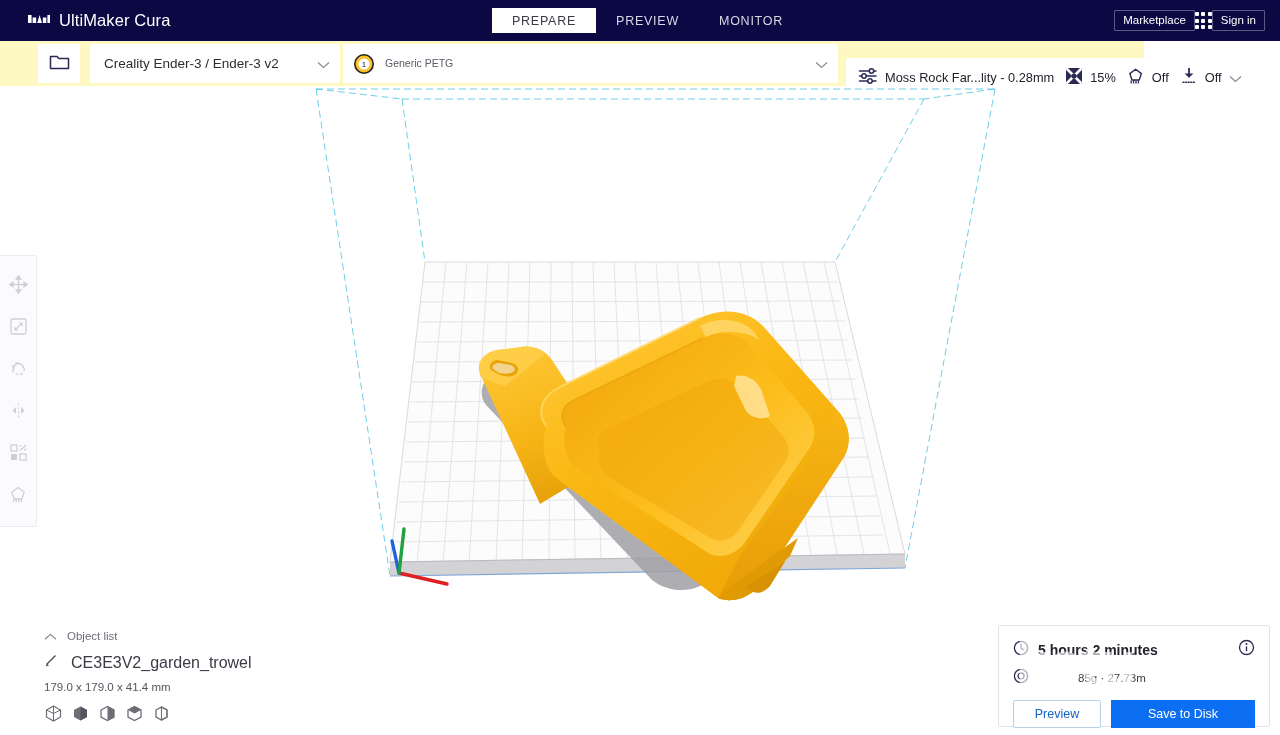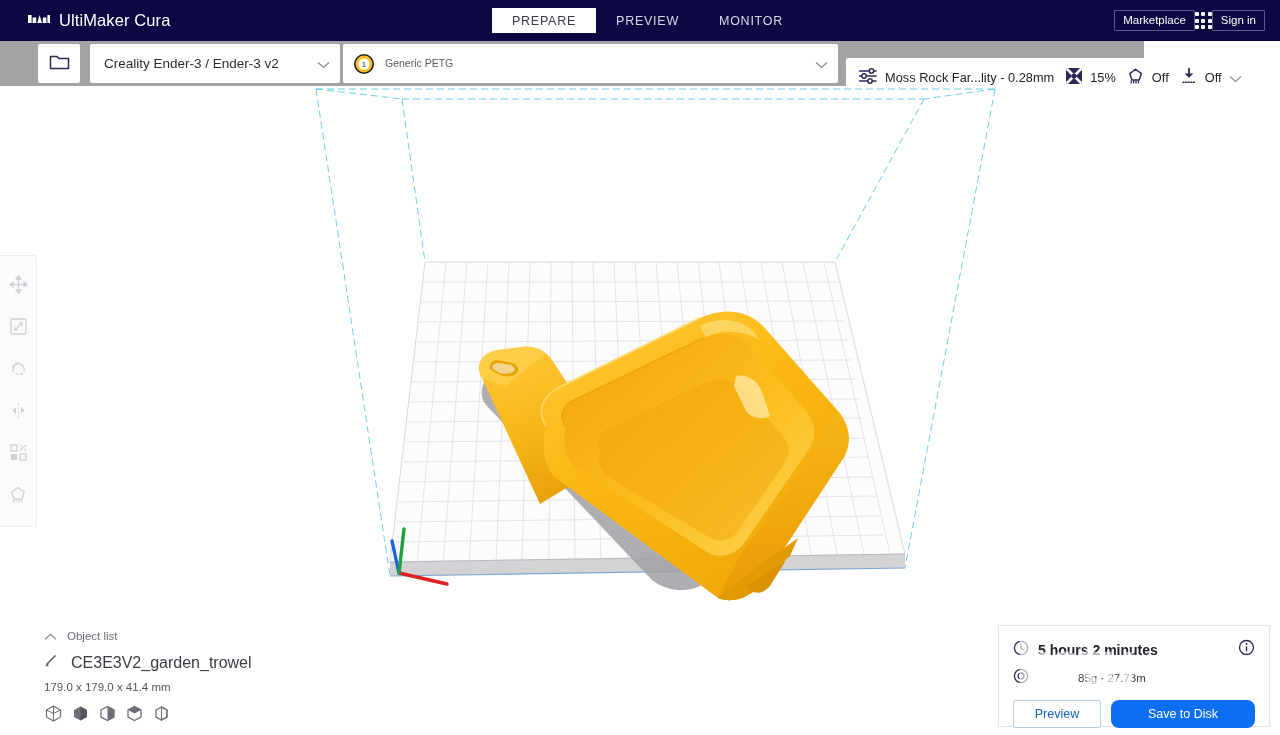--- a/index.html
+++ b/index.html
@@ -40,21 +40,21 @@
   }
   .hdr-btn {
     border: 1px solid #5a5a86; color: #ffffff; background: transparent;
     font-size: 11.5px; padding: 4px 8px; line-height: 1; cursor: pointer;
     white-space: nowrap; border-radius: 1px;
   }
   .apps-grid { display: grid; grid-template-columns: repeat(3, 4px); gap: 2.5px; cursor: pointer; }
   .apps-grid i { display: block; width: 4px; height: 4px; background: #ffffff; border-radius: 1px; }
 
   
-  .toolbar { position: absolute; left: 0; top: 41px; width: 1144px; height: 45px; background: #a3a3a3; }
+  .toolbar { position: absolute; left: 0; top: 41px; width: 1144px; height: 45px; background: #fef9c3; }
   .open-btn {
     position: absolute; left: 38px; top: 3px; width: 42px; height: 39px;
     background: #ffffff; border: none; border-radius: 2px;
     display: flex; align-items: center; justify-content: center; cursor: pointer;
   }
   .machine-sel {
     position: absolute; left: 90px; top: 3px; width: 250px; height: 39px;
     background: #ffffff; border-radius: 2px; cursor: pointer;
     display: flex; align-items: center; padding: 0 10px 0 14px;
   }
@@ -114,21 +114,21 @@
   .pi-info-icon { margin-left: auto; cursor: pointer; }
   .pi-mat { font-size: 11.5px; color: #3b3b46; margin-left: 40px; }
   .pi-row2 { display: flex; align-items: center; gap: 9px; margin-top: 8px; }
   .pi-actions { display: flex; align-items: stretch; gap: 10px; margin-top: 12px; }
   .btn-preview {
     width: 88px; height: 28px; background: #ffffff; border: 1px solid #b9cfe8;
     color: #1463c4; font-size: 12.5px; cursor: pointer; border-radius: 2px;
   }
   .btn-save {
     flex: 1; height: 28px; background: #0c6ef2; border: none; color: #ffffff;
-    font-size: 12.5px; cursor: pointer; border-radius: 8px;
+    font-size: 12.5px; cursor: pointer; border-radius: 0;
   }
   
   .watermark {
     position: absolute; right: -6px; bottom: 24px; width: 300px; height: 70px;
     pointer-events: none; overflow: hidden;
   }
   .watermark span {
     position: absolute; left: 10px; top: 0;
     font-size: 62px; font-weight: bold; letter-spacing: -2px;
     color: rgba(255,255,255,0.62); line-height: 1;

